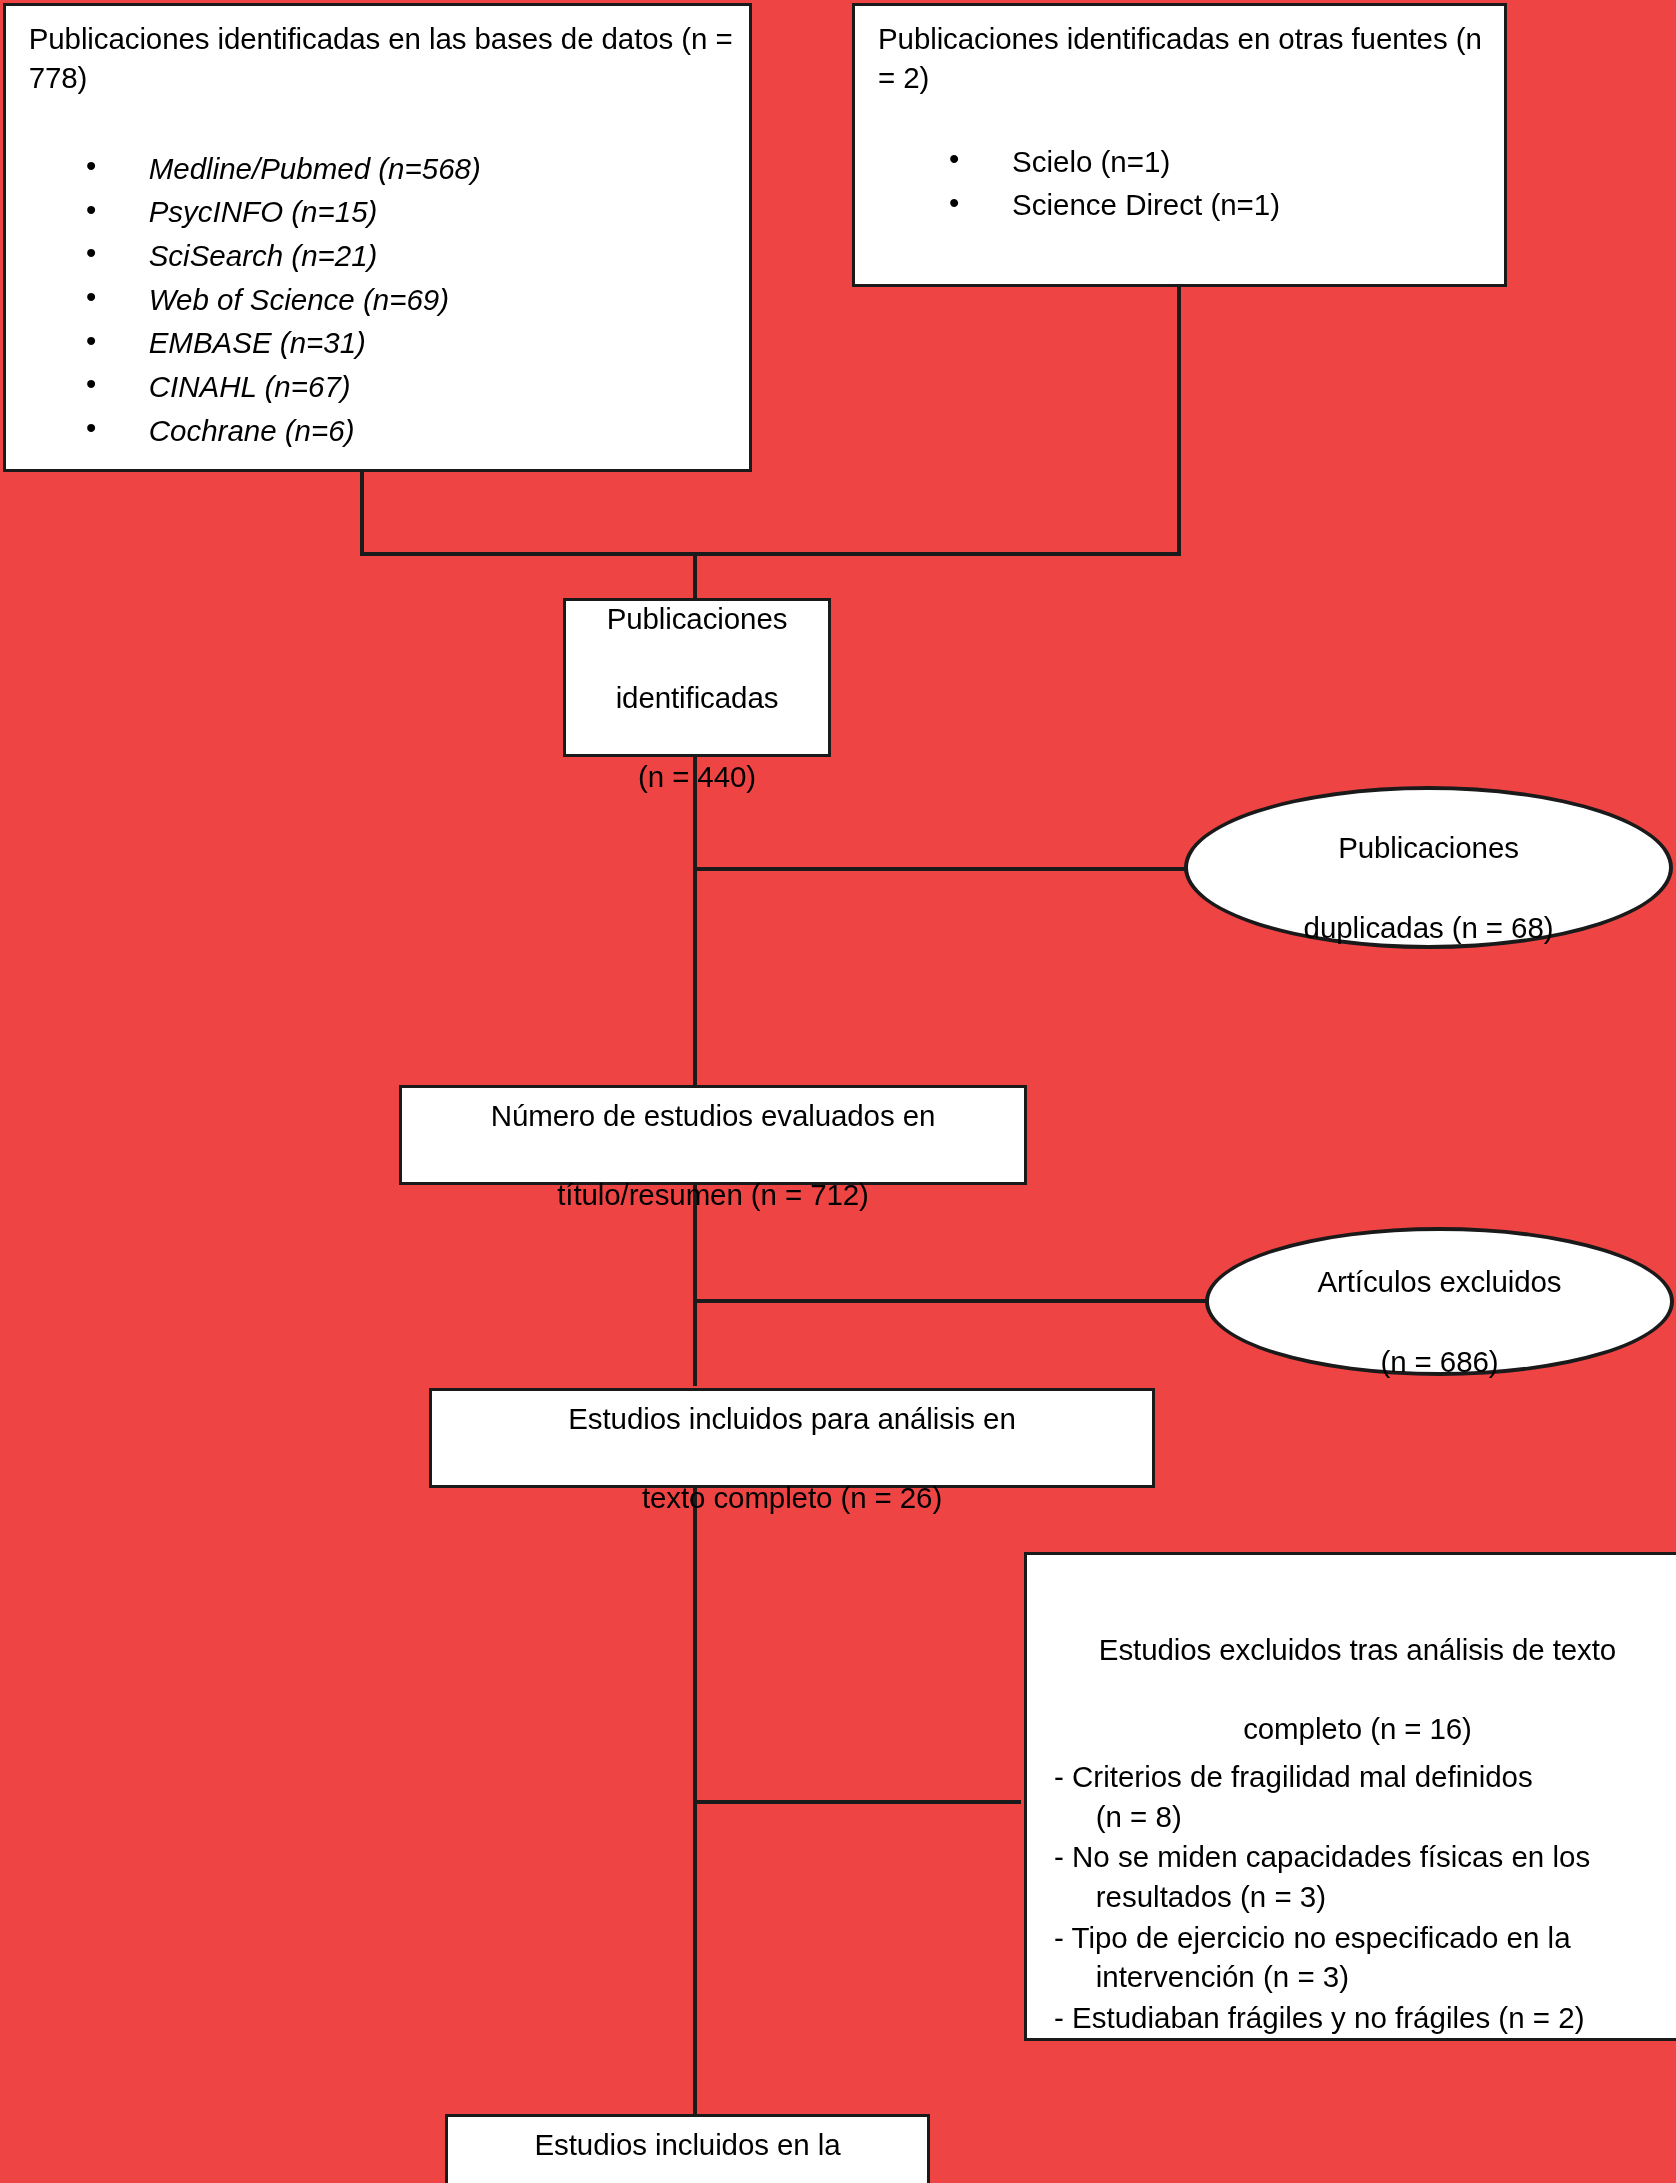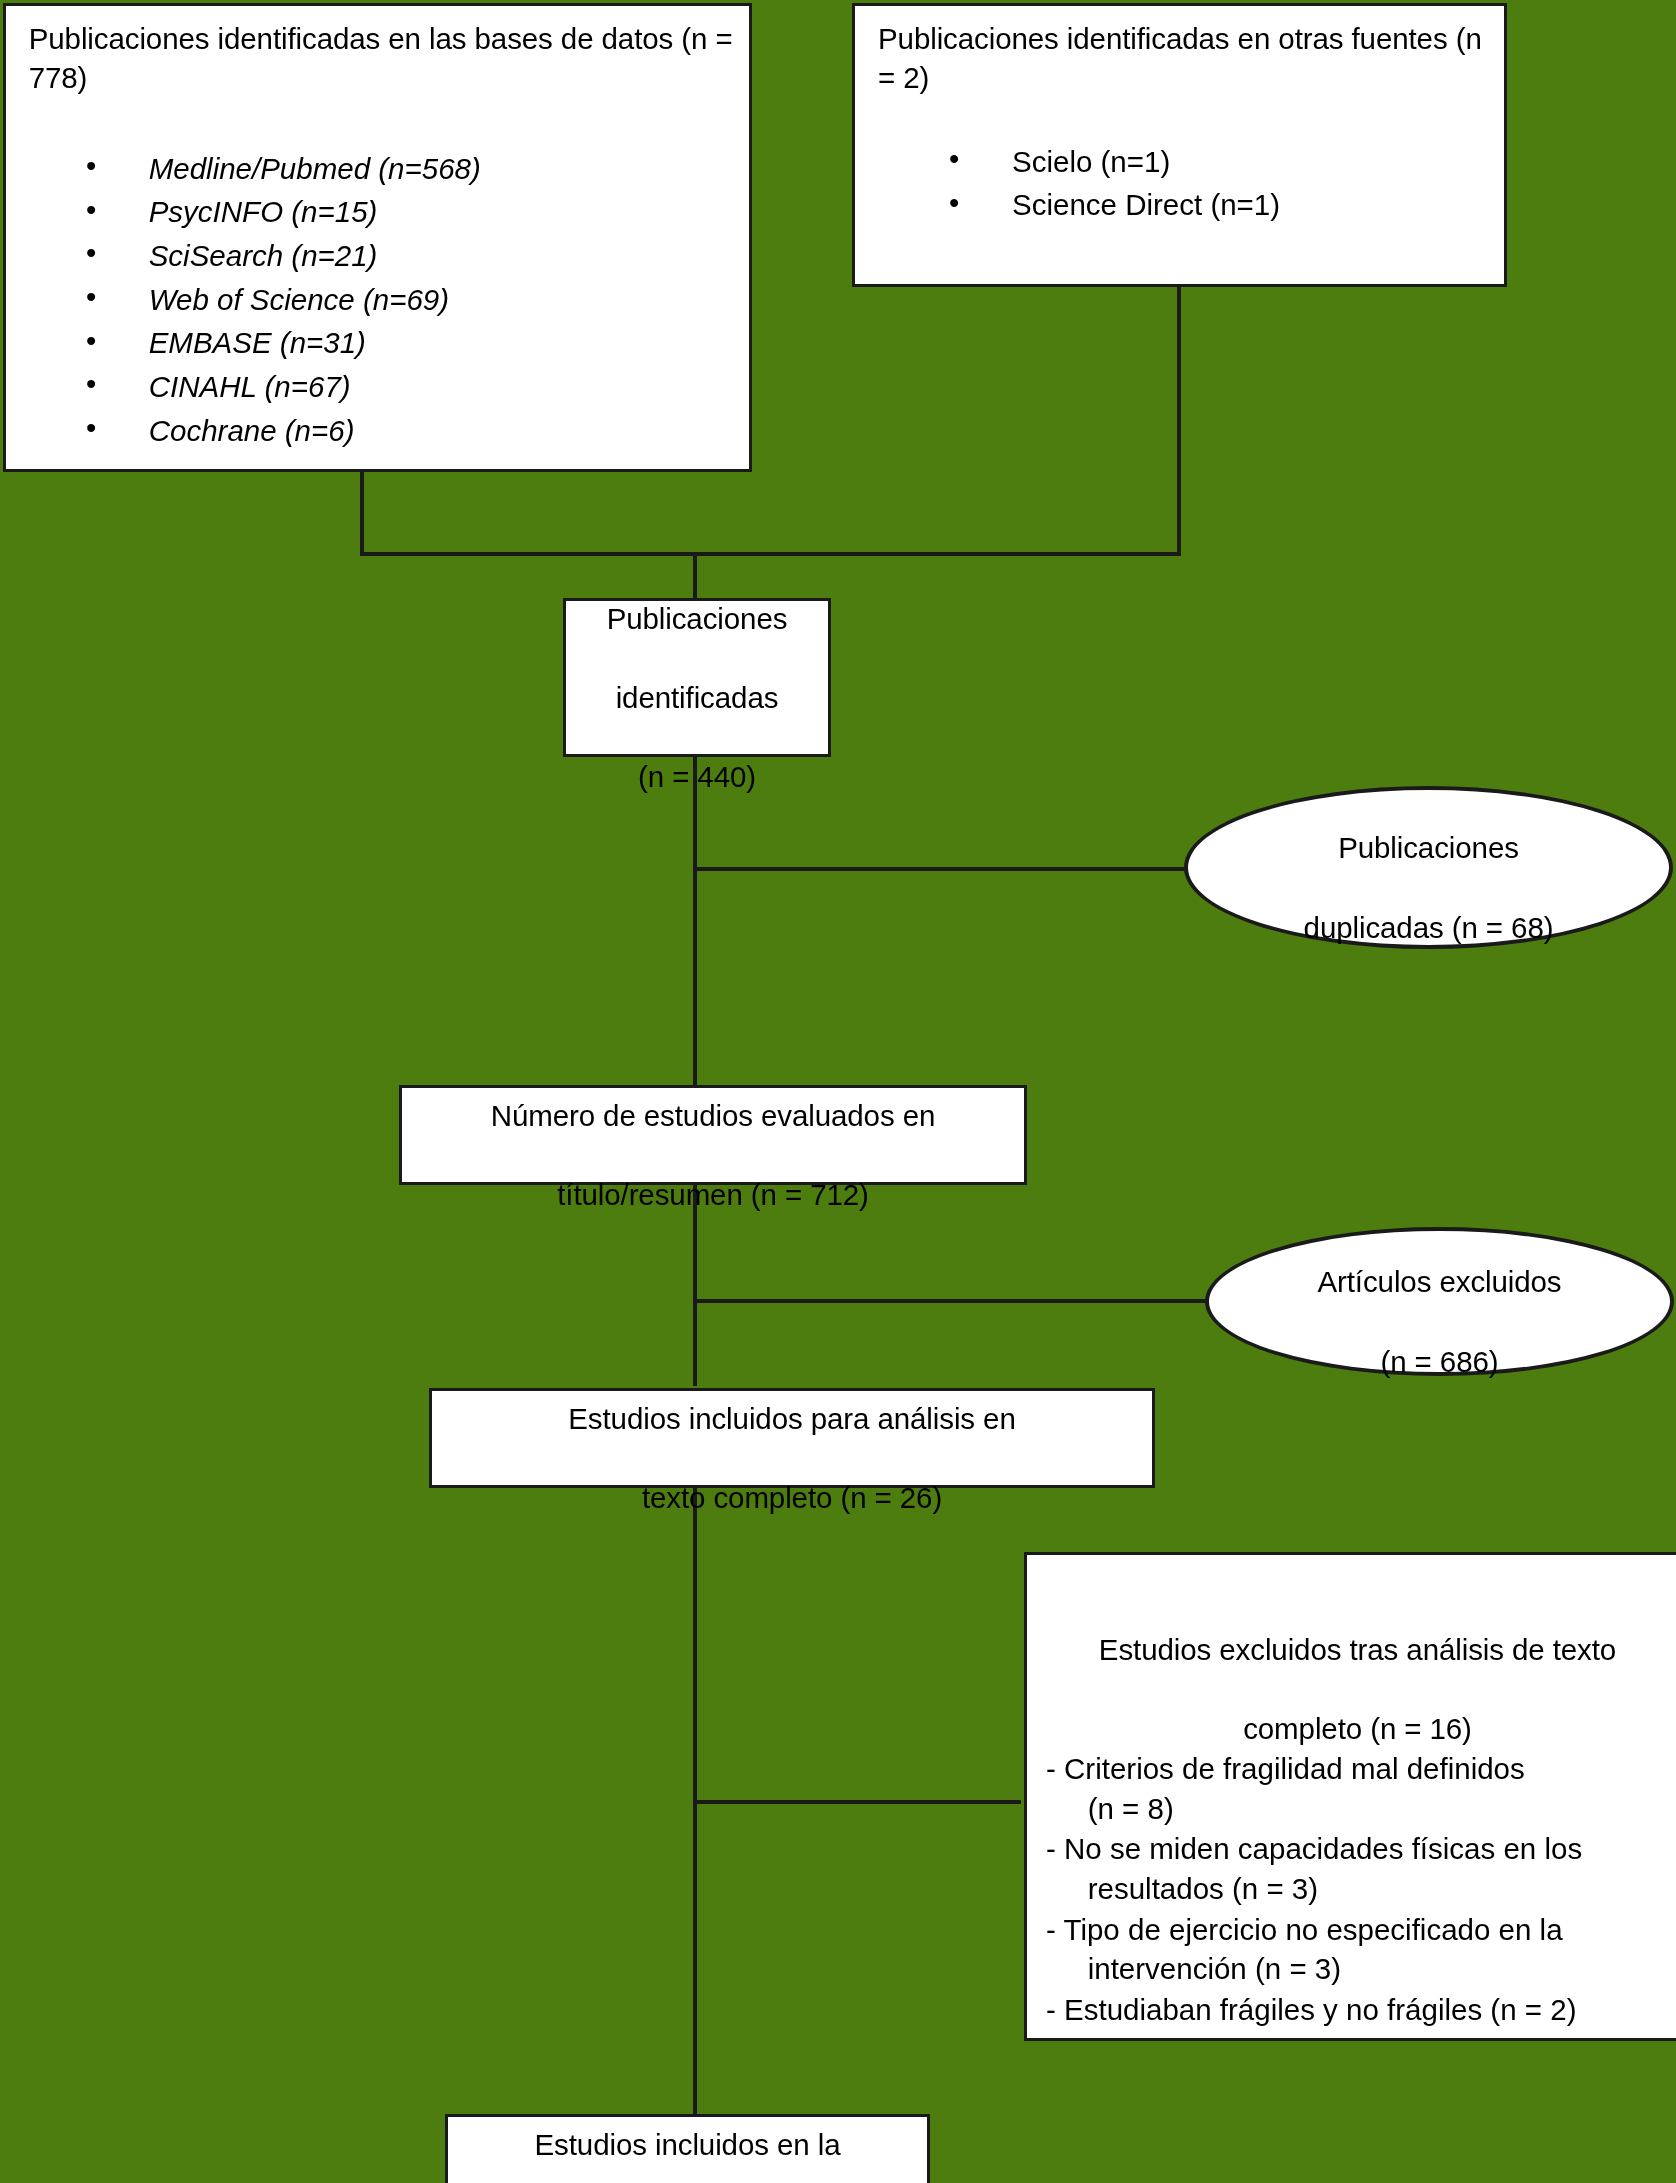--- a/index.html
+++ b/index.html
@@ -5,21 +5,21 @@
 <style>
   html, body {
     margin: 0;
     padding: 0;
     background: #ffffff;
   }
   #page {
     position: relative;
     width: 1677px;
     height: 2183px;
-    background: #4d7c0f;
+    background: #ef4444;
     font-family: "Liberation Sans", sans-serif;
     color: #000000;
     overflow: hidden;
   }
 
   
   .box {
     position: absolute;
     box-sizing: border-box;
     border: 3.3px solid #1a1a1a;
@@ -105,21 +105,21 @@
     left: 32px;
     right: 23px;
     top: 35px;
     text-align: center;
   }
   .excl-list {
     position: absolute;
     left: 19px;
     right: 16px;
     top: 194px;
-    margin: 0;
+    margin: 8px;
     padding: 0;
     list-style: none;
   }
   .excl-list li {
     font-size: 29.5px;
     line-height: 1.34;
     padding-left: 27px;
     text-indent: -27px;
     margin-bottom: 1.3px;
   }

